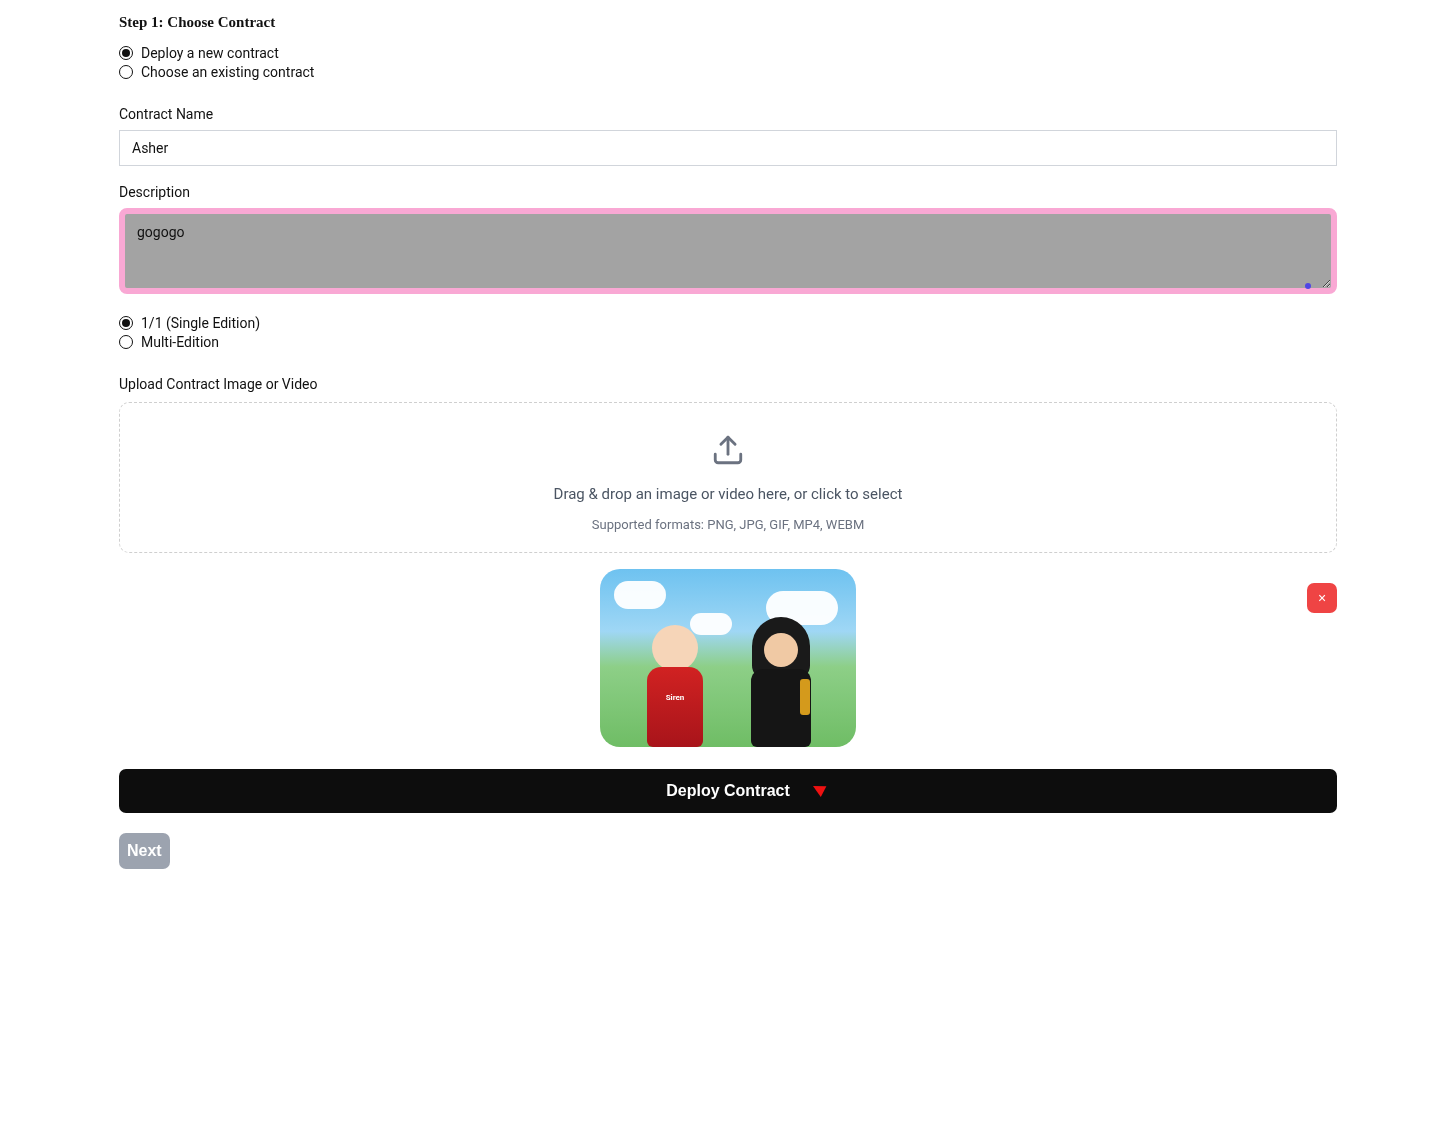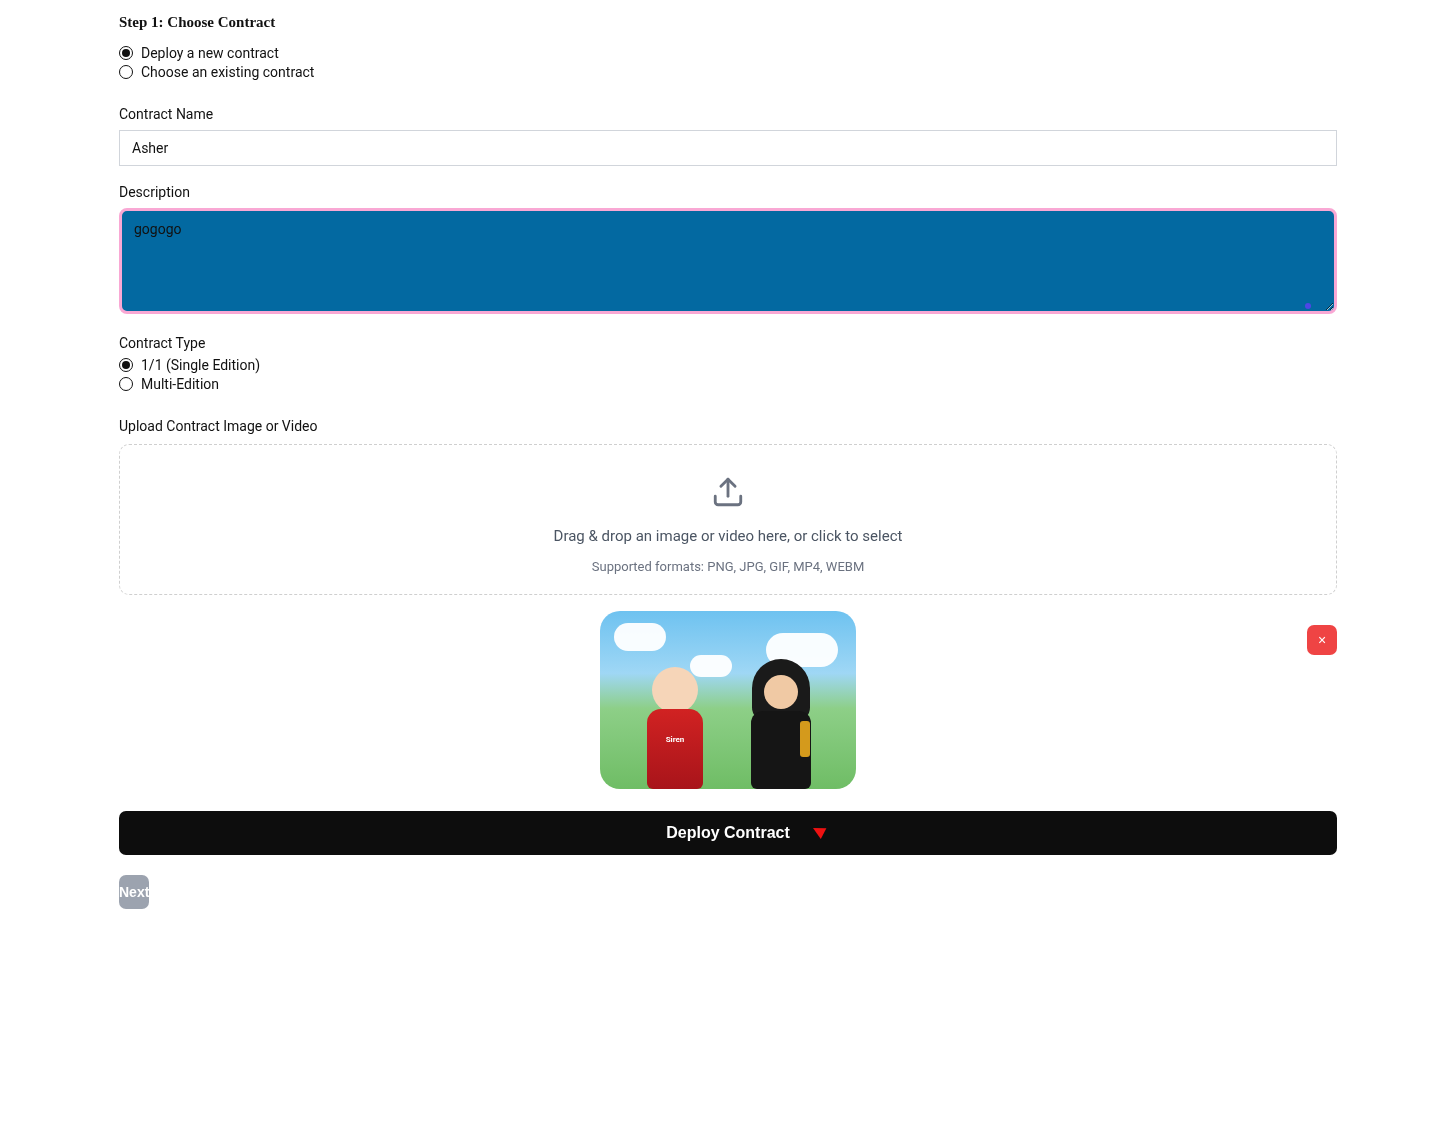--- a/index.html
+++ b/index.html
@@ -51,28 +51,28 @@
     border: 1px solid #d1d5db;
     border-radius: 0;
     padding: 9px 12px;
     font-size: 14px;
     color: #111;
     background: #fff;
     font-family: inherit;
   }
   .textarea {
     width: 100%;
-    border: 3px solid #f9a8d4;
+    border: 6px solid #f9a8d4;
     border-radius: 8px;
     padding: 10px 12px;
     font-size: 14px;
     color: #111;
-    background: #0369a1;
+    background: #a3a3a3;
     resize: vertical;
-    height: 106px;
+    height: 86px;
     font-family: inherit;
     position: relative;
   }
   .textarea-wrap { position: relative; }
   .purple-dot {
     position: absolute;
     right: 26px;
     bottom: 8px;
     width: 6px; height: 6px;
     border-radius: 50%;
@@ -209,22 +209,22 @@
     border: none;
     border-radius: 7px;
     cursor: pointer;
     margin-bottom: 20px;
     position: relative;
   }
   .next-btn {
     background: #9ca3af;
     color: #fff;
     font-weight: 600;
-    font-size: 14px;
-    padding: 9px 0;
+    font-size: 16px;
+    padding: 9px 8px;
     border: none;
     border-radius: 7px;
     cursor: pointer;
   }
   .arrow-annot {
     position: absolute;
     left: 700px;
     top: 16px;
     pointer-events: none;
   }
@@ -272,21 +272,20 @@
 
   <div class="field-group">
     <label class="field-label">Description</label>
     <div class="textarea-wrap">
       <textarea class="textarea" style="">gogogo</textarea>
       <span class="purple-dot"></span>
     </div>
   </div>
 
   <div class="ct-group">
-    <div class="ct-title">Contract Type</div>
     <div class="radio-row">
       <span class="radio-circle selected"></span>
       <span class="radio-label">1/1 (Single Edition)</span>
     </div>
     <div class="radio-row">
       <span class="radio-circle"></span>
       <span class="radio-label">Multi-Edition</span>
     </div>
   </div>
 

